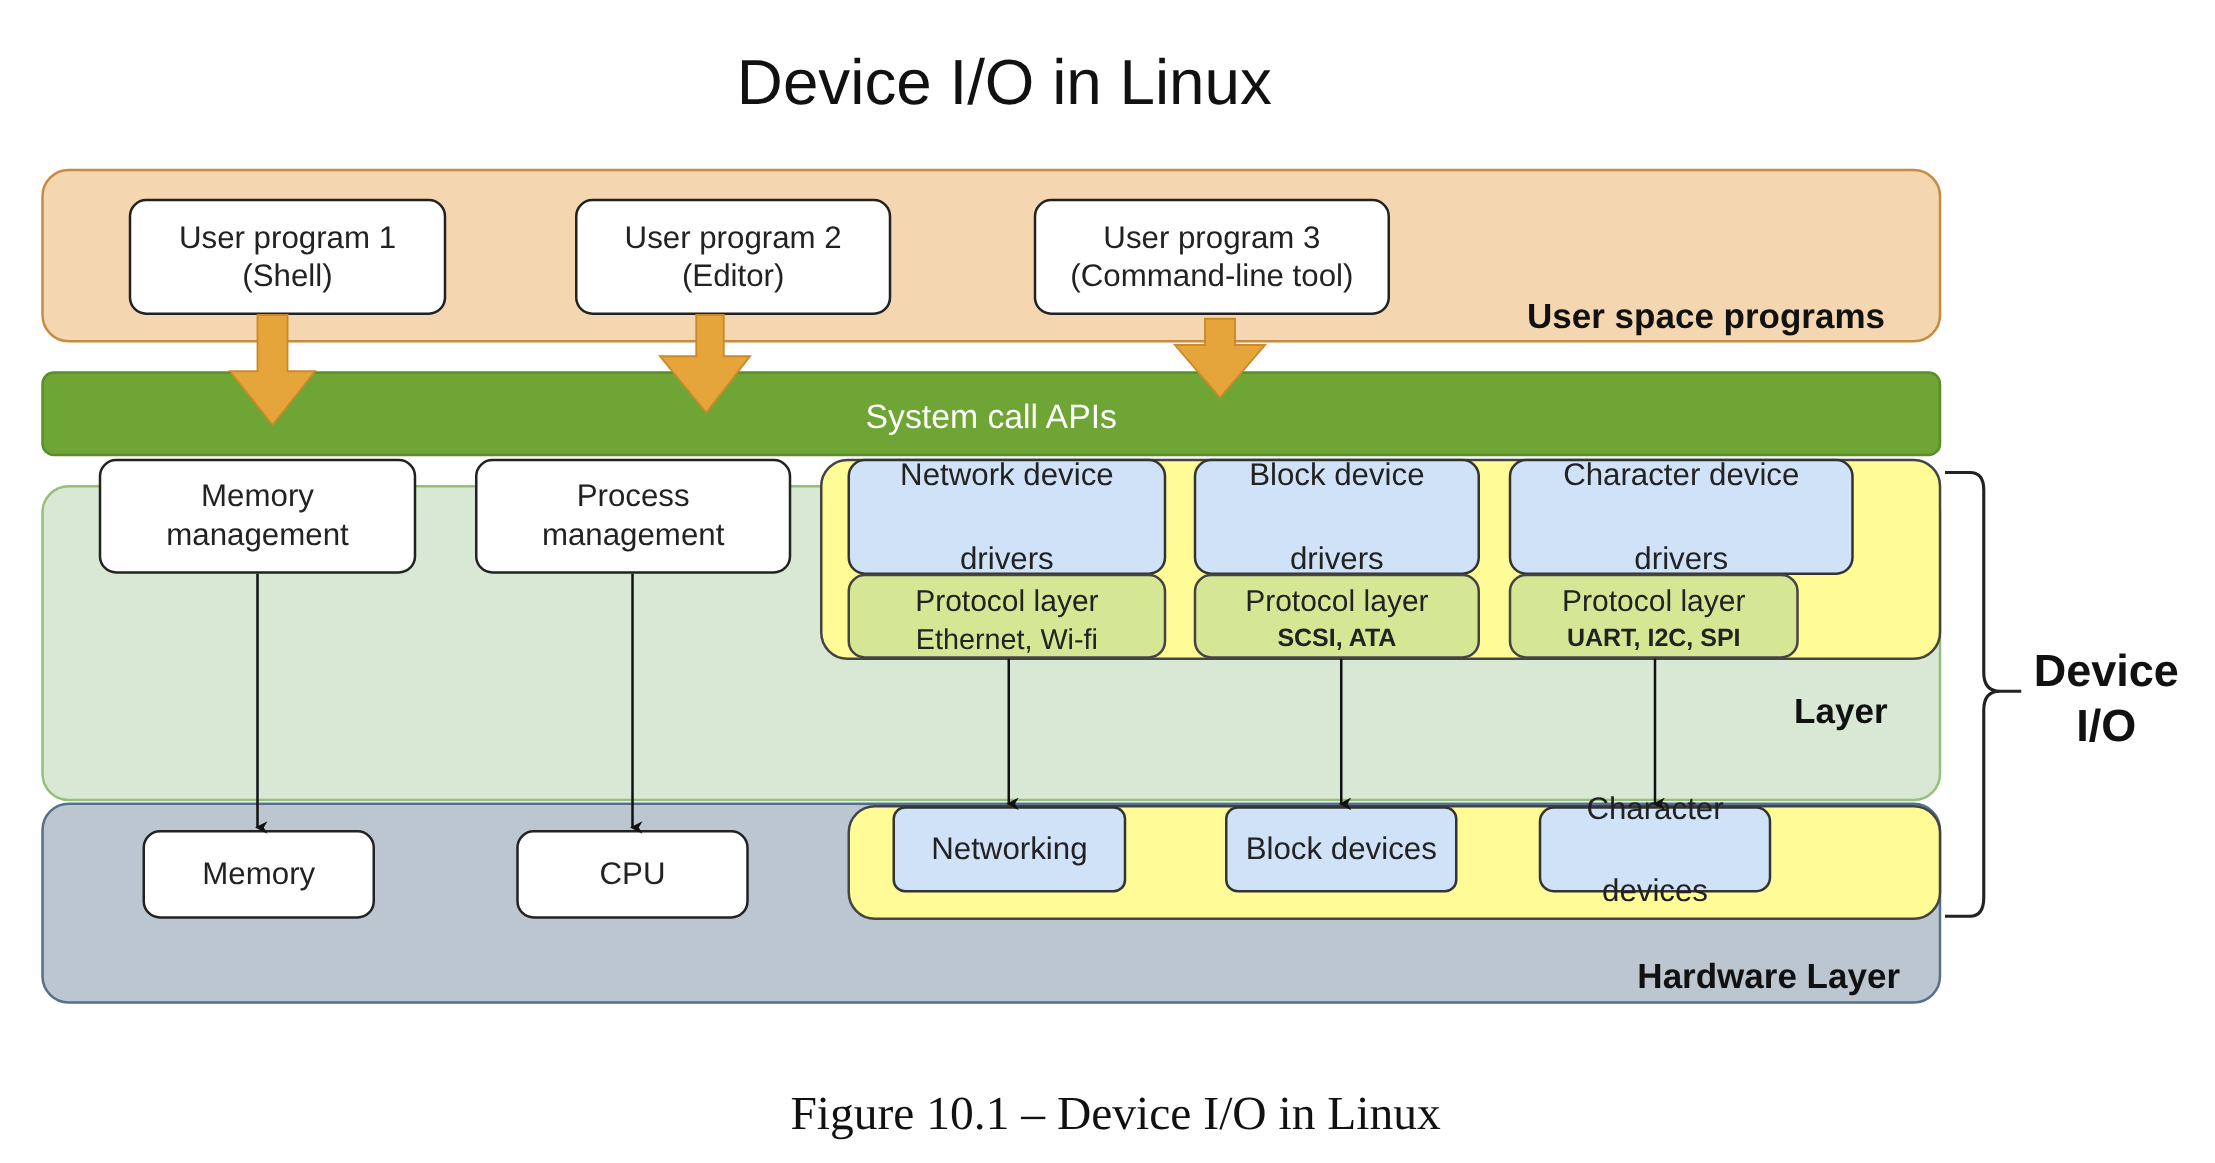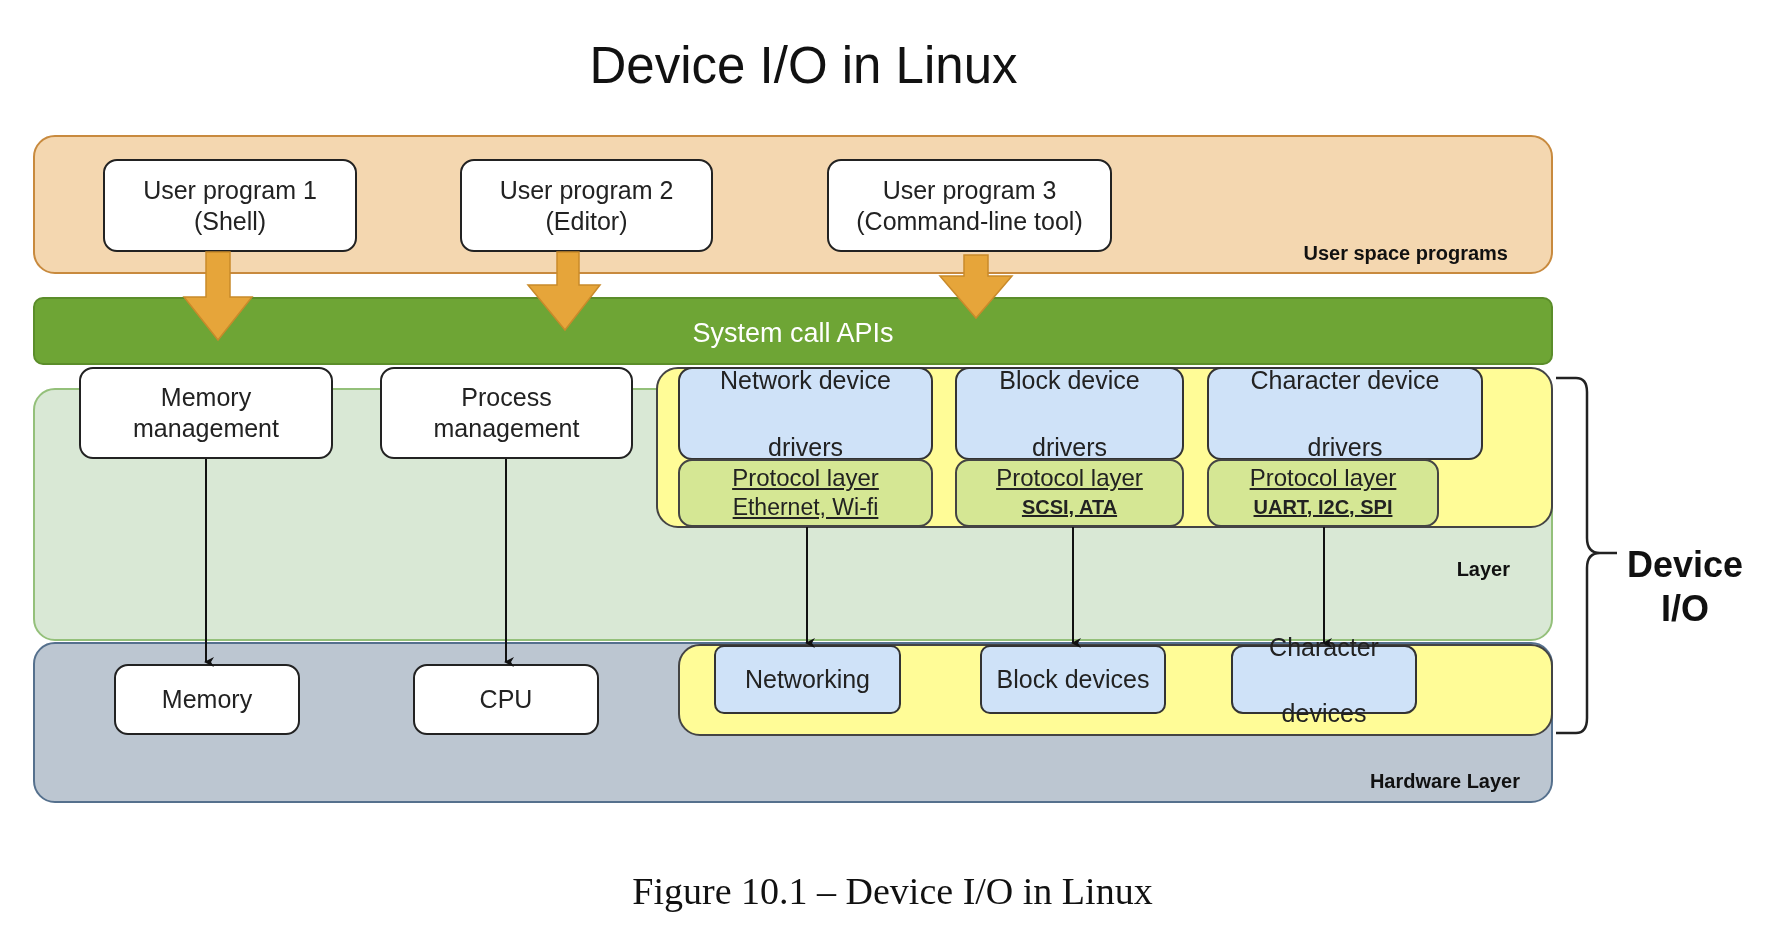--- a/index.html
+++ b/index.html
@@ -8,34 +8,34 @@
   .abs { position: absolute; box-sizing: border-box; }
   .title { left: 0; width: 1607px; top: 38px; text-align: center; font-size: 51px; line-height: 56px; color: #111; }
   .caption { left: 0; width: 1785px; top: 870px; text-align: center; font-family: "Liberation Serif", serif; font-size: 38px; line-height: 42px; color: #111; }
 
   .layer { border-radius: 22px; }
   .user-space { left: 33px; top: 135px; width: 1520px; height: 139px; background: #f4d7b0; border: 2px solid #c88a3e; }
   .syscall { left: 33px; top: 297px; width: 1520px; height: 68px; background: #6ea535; border: 2px solid #5b8d2a; border-radius: 10px; }
   .kernel { left: 33px; top: 388px; width: 1520px; height: 253px; background: #d9e8d5; border: 2px solid #94c07a; }
   .hardware { left: 33px; top: 642px; width: 1520px; height: 161px; background: #bcc6d1; border: 2px solid #55708d; }
 
-  .layer-label { font-weight: bold; font-size: 20px; line-height: 34px; text-align: right; color: #111; }
+  .layer-label { font-weight: bold; font-size: 28px; line-height: 34px; text-align: right; color: #111; }
 
   .box { border: 2px solid #222; border-radius: 14px; display: flex; flex-direction: column;
          align-items: center; justify-content: center; text-align: center; font-size: 25px; line-height: 31px; color: #222; }
   .white { background: #ffffff; }
   .blue { background: #cfe2f8; border-color: #333; gap: 36px; }
-  .proto { background: #d5e794; border-color: #444; font-size: 24px; line-height: 30px; justify-content: flex-start; padding-top: 2px; text-decoration: underline; }
+  .proto { background: #d5e794; border-color: #444; font-size: 24px; line-height: 30px; justify-content: flex-end; padding-top: 2px; }
   .proto .sub { font-size: 20px; line-height: 28px; }
   .proto .sub.bold { font-weight: bold; }
   .yellow { background: #fffc97; border: 2px solid #444; border-radius: 22px; }
 
   .syscall-label { left: 33px; width: 1520px; top: 318px; text-align: center; color: #ffffff; font-size: 27px; line-height: 30px; }
 
-  .device-io { left: 1620px; top: 543px; width: 130px; text-align: center; font-weight: bold; font-size: 36px; line-height: 44px; color: #111; }
+  .device-io { left: 1620px; top: 515px; width: 130px; text-align: center; font-weight: bold; font-size: 36px; line-height: 44px; color: #111; }
 
   svg.overlay { position: absolute; left: 0; top: 0; width: 1772px; height: 930px; pointer-events: none; }
 </style>
 </head>
 <body>
 
 <div class="abs title">Device I/O in Linux</div>
 
 <div class="abs layer user-space"></div>
 <div class="abs layer hardware"></div>

